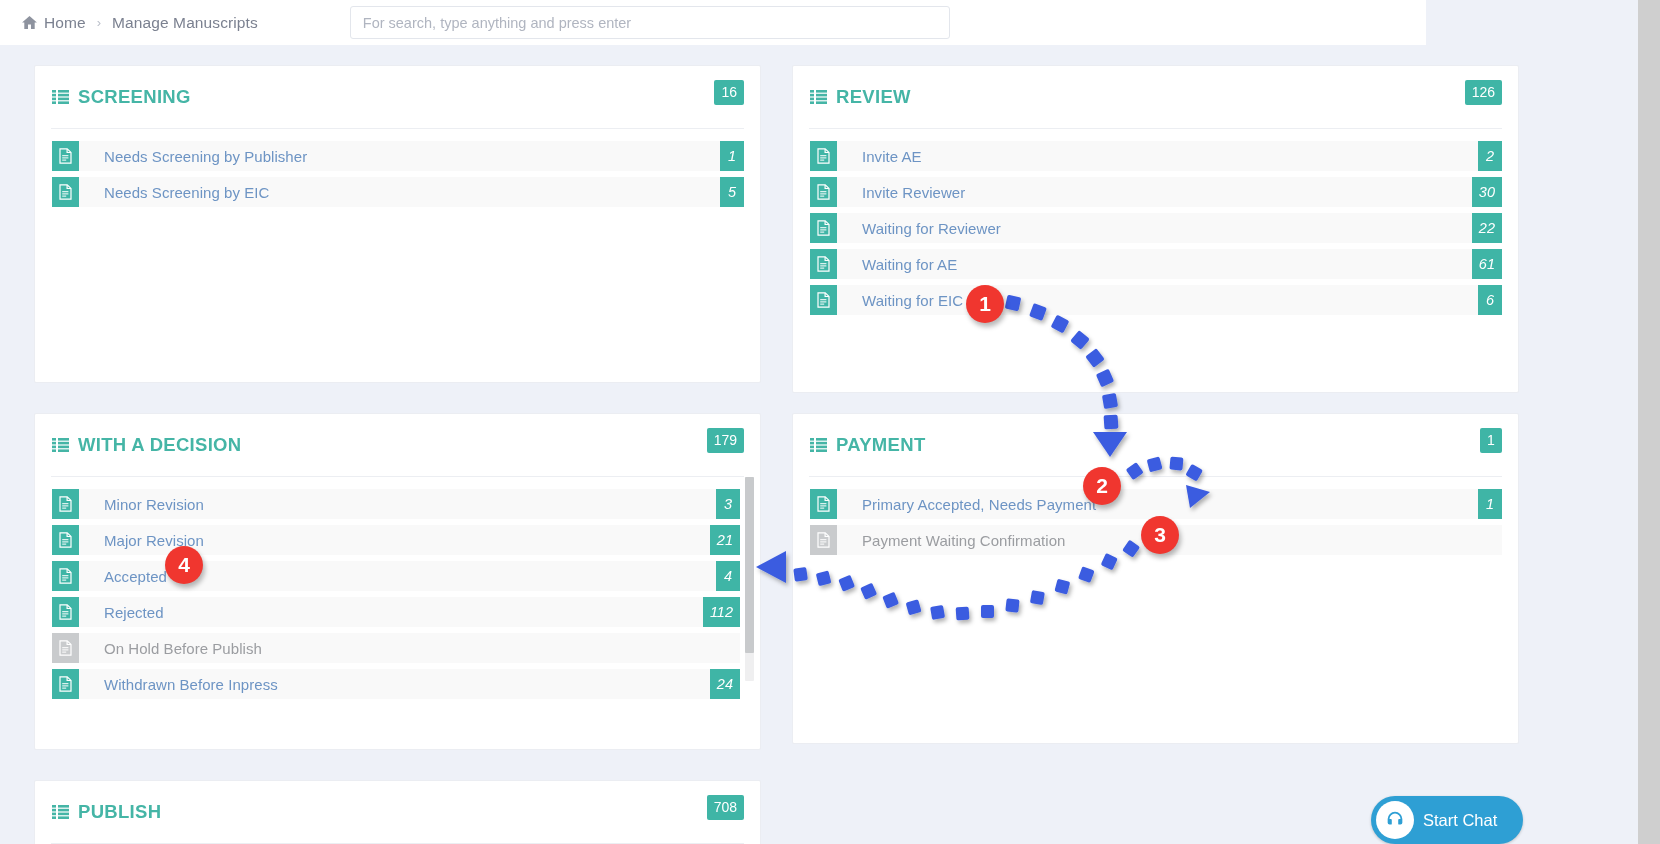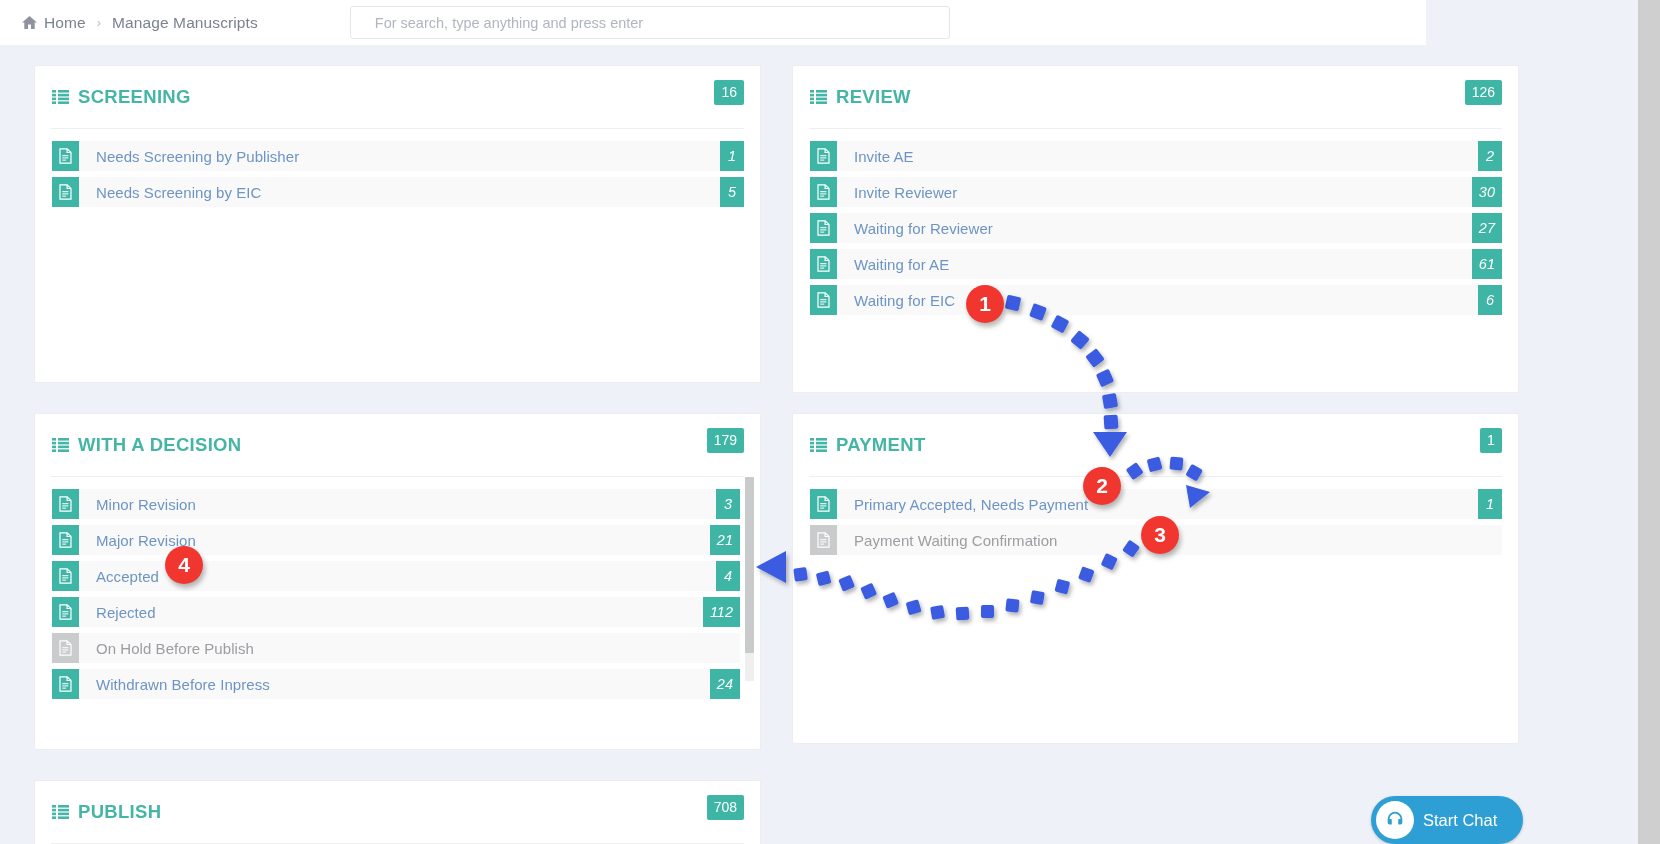--- a/index.html
+++ b/index.html
@@ -25,21 +25,21 @@
   .bc-link { font-size: 15.5px; color: #7b8190; letter-spacing: .1px; }
   .bc-sep { font-size: 13px; color: #b9bec9; margin: 0 11px; }
   .bc-current { font-size: 15.5px; color: #7b8190; letter-spacing: .1px; }
   .search-wrap { margin-left: 92px; }
   .search-input {
     width: 600px; height: 33px;
     border: 1px solid #e3e6ec; border-radius: 3px;
     background: #fff; outline: none;
     font-family: "Liberation Sans", sans-serif;
     font-size: 14.5px; color: #a16207;
-    padding: 0 24px;
+    padding: 0 12px;
   }
   .search-input::placeholder { color: #b0b5c0; }
 
   
   .content { position: absolute; left: 0; top: 45px; width: 1638px; height: 799px; }
 
   .panel {
     position: absolute;
     background: #ffffff;
     border: 1px solid #ebedf2;
@@ -73,20 +73,21 @@
     height: 1px; background: #eceef2; margin: 0 16px;
   }
 
   .panel-body { position: relative; padding: 12px 16px 0 17px; }
   .panel-body.scrolled { padding-right: 20px; }
 
   .row {
     position: relative; display: flex; align-items: center;
     height: 30px; margin-bottom: 6px;
     background: #f9f9f9;
+    gap: 8px;
   }
   .row-icon {
     width: 27px; height: 30px; flex: 0 0 27px;
     background: #3fb5a6;
     display: flex; align-items: center; justify-content: center;
   }
   .row-icon.disabled { background: #c9cbcd; }
   .row-label {
     margin-left: 17px; font-size: 15px; color: #6d94c4; letter-spacing: .05px;
   }
@@ -268,21 +269,21 @@
             <span class="row-icon">
               <svg width="13" height="16" viewBox="0 0 13 16">
                 <path d="M1 0.8 h7.2 L12 4.4 V15.2 H1 Z" fill="none" stroke="#ffffff" stroke-width="1.2"></path>
                 <path d="M8.1 0.9 V4.5 H11.9" fill="none" stroke="#ffffff" stroke-width="1.2"></path>
                 <rect x="3.2" y="7.2" width="6.2" height="1" fill="#ffffff"></rect>
                 <rect x="3.2" y="9.4" width="6.2" height="1" fill="#ffffff"></rect>
                 <rect x="3.2" y="11.6" width="4" height="1" fill="#ffffff"></rect>
               </svg>
             </span>
             <span class="row-label">Waiting for Reviewer</span>
-            <span class="row-badge">27</span>
+            <span class="row-badge">22</span>
           </div>
           <div class="row">
             <span class="row-icon">
               <svg width="13" height="16" viewBox="0 0 13 16">
                 <path d="M1 0.8 h7.2 L12 4.4 V15.2 H1 Z" fill="none" stroke="#ffffff" stroke-width="1.2"></path>
                 <path d="M8.1 0.9 V4.5 H11.9" fill="none" stroke="#ffffff" stroke-width="1.2"></path>
                 <rect x="3.2" y="7.2" width="6.2" height="1" fill="#ffffff"></rect>
                 <rect x="3.2" y="9.4" width="6.2" height="1" fill="#ffffff"></rect>
                 <rect x="3.2" y="11.6" width="4" height="1" fill="#ffffff"></rect>
               </svg>

